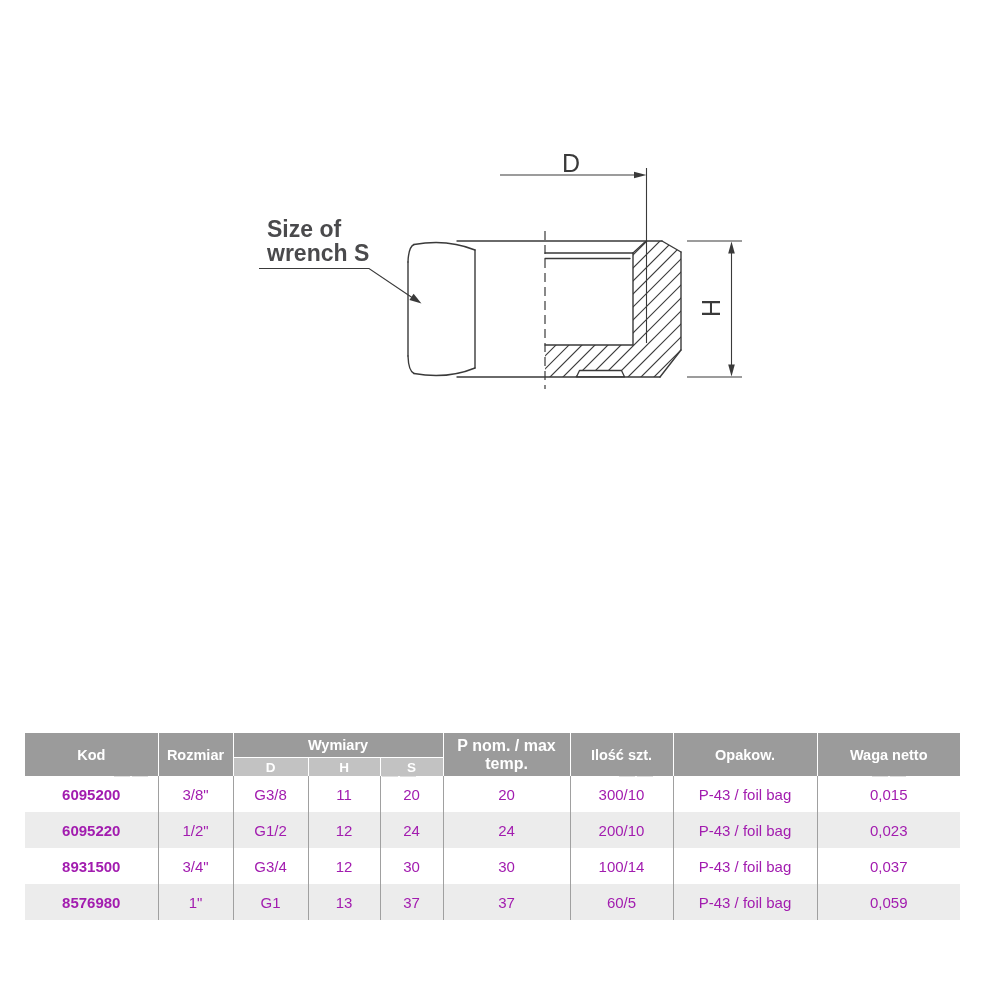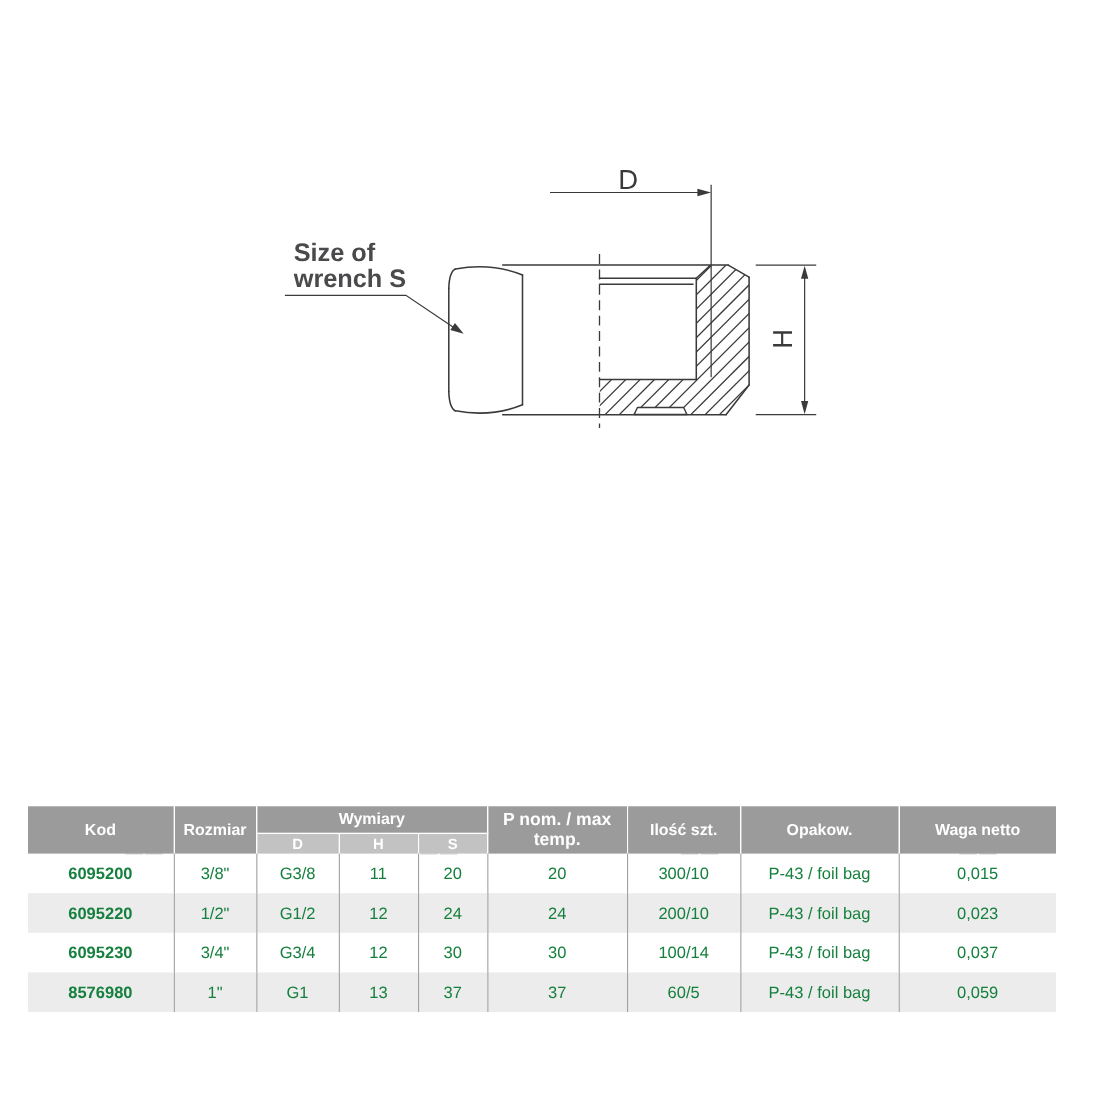--- a/index.html
+++ b/index.html
@@ -22,21 +22,21 @@
                border-collapse:collapse; table-layout:fixed; }
   .spec th, .spec td { padding:0; margin:0; text-align:center; vertical-align:middle;
                        white-space:nowrap; overflow:hidden; }
   .spec thead th { background:var(--header-bg); color:#fff; font-weight:bold; font-size:14.5px; }
   .spec thead tr.main th { height:24px; }
   .spec thead tr.sub th  { background:var(--subheader-bg); height:18px; font-size:13.5px;
                            border-top:1.5px solid #fff; }
   .spec thead th + th { border-left:1.5px solid #fff; }
   .spec thead tr.sub th:first-child { border-left:1.5px solid #fff; }
   .spec thead th.wym { border-bottom:0; }
-  .spec td { height:36px; font-size:15px; color:#15803d; }
+  .spec td { height:36px; font-size:15px; color:#a21caf; }
   .spec td + td { border-left:1px solid #a0a0a0; }
   .spec tbody tr:nth-child(even) { background:var(--row-alt-bg); }
   .spec td.kod { font-weight:bold; }
   .pnom-line { line-height:1.12; font-size:16px; }
 
   
   .decor { position:absolute; width:16px; height:19px; top:758px;
            background:rgba(197,197,197,0.55); }
 </style>
 </head>
@@ -174,21 +174,21 @@
         <td>1/2"</td>
         <td>G1/2</td>
         <td>12</td>
         <td>24</td>
         <td>24</td>
         <td>200/10</td>
         <td>P-43 / foil bag</td>
         <td>0,023</td>
       </tr>
       <tr>
-        <td class="kod">6095230</td>
+        <td class="kod">8931500</td>
         <td>3/4"</td>
         <td>G3/4</td>
         <td>12</td>
         <td>30</td>
         <td>30</td>
         <td>100/14</td>
         <td>P-43 / foil bag</td>
         <td>0,037</td>
       </tr>
       <tr>

